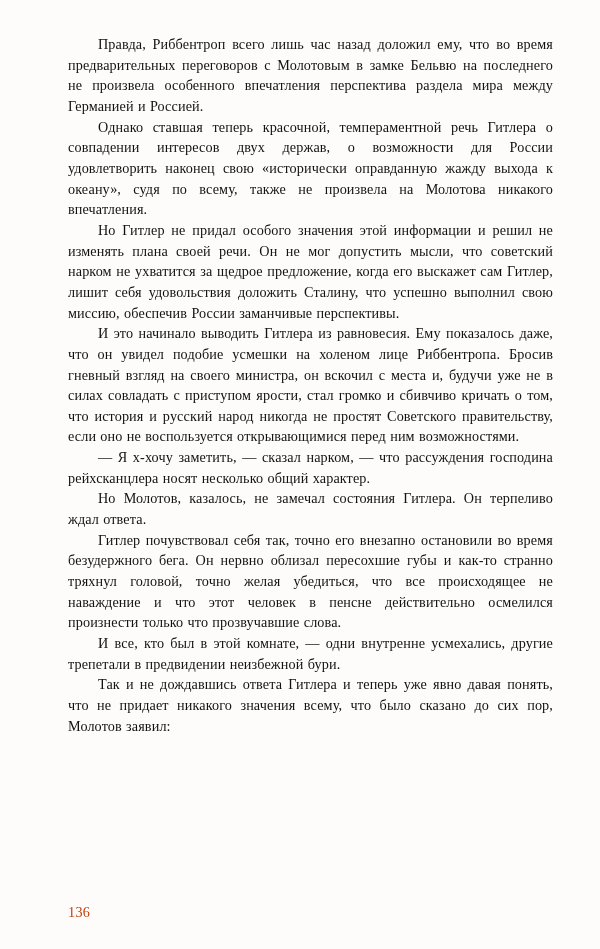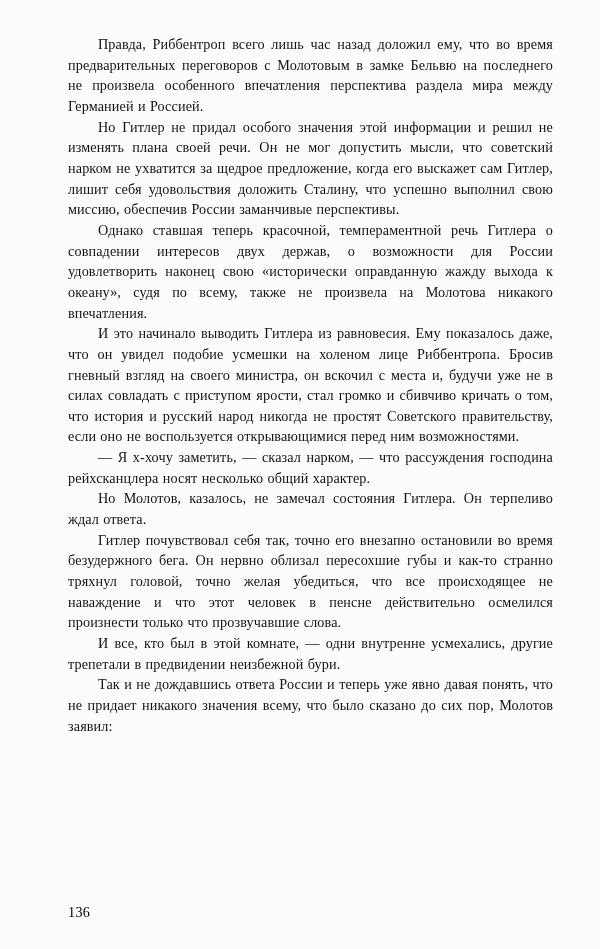--- a/index.html
+++ b/index.html
@@ -35,38 +35,38 @@
     margin: 0;
     text-indent: 30px;
     text-align: justify;
   }
   .page-number {
     position: absolute;
     left: 68px;
     bottom: 28px;
     font-size: 14.2px;
     font-family: "Liberation Serif", serif;
-    color: #000000;
+    color: #c2410c;
     letter-spacing: 0.3px;
     text-align: right;
   }
   
   .body-text .para {
     -webkit-font-smoothing: none;
   }
 </style>
 </head>
 <body>
 
 <div class="page">
   <div class="body-text">
     <p class="para">Правда, Риббентроп всего лишь час назад доложил ему, что во время предварительных переговоров с Молотовым в замке Бельвю на последнего не произвела особенного впечатления перспектива раздела мира между Германией и Россией.</p>
+    <p class="para">Однако ставшая теперь красочной, темпераментной речь Гитлера о совпадении интересов двух держав, о возможности для России удовлетворить наконец свою «исторически оправданную жажду выхода к океану», судя по всему, также не произвела на Молотова никакого впечатления.</p>
     <p class="para">Но Гитлер не придал особого значения этой информации и решил не изменять плана своей речи. Он не мог допустить мысли, что советский нарком не ухватится за щедрое предложение, когда его выскажет сам Гитлер, лишит себя удовольствия доложить Сталину, что успешно выполнил свою миссию, обеспечив России заманчивые перспективы.</p>
-    <p class="para">Однако ставшая теперь красочной, темпераментной речь Гитлера о совпадении интересов двух держав, о возможности для России удовлетворить наконец свою «исторически оправданную жажду выхода к океану», судя по всему, также не произвела на Молотова никакого впечатления.</p>
     <p class="para">И это начинало выводить Гитлера из равновесия. Ему показалось даже, что он увидел подобие усмешки на холеном лице Риббентропа. Бросив гневный взгляд на своего министра, он вскочил с места и, будучи уже не в силах совладать с приступом ярости, стал громко и сбивчиво кричать о том, что история и русский народ никогда не простят Советского правительству, если оно не воспользуется открывающимися перед ним возможностями.</p>
     <p class="para">— Я х-хочу заметить, — сказал нарком, — что рассуждения господина рейхсканцлера носят несколько общий характер.</p>
     <p class="para">Но Молотов, казалось, не замечал состояния Гитлера. Он терпеливо ждал ответа.</p>
     <p class="para">Гитлер почувствовал себя так, точно его внезапно остановили во время безудержного бега. Он нервно облизал пересохшие губы и как-то странно тряхнул головой, точно желая убедиться, что все происходящее не наваждение и что этот человек в пенсне действительно осмелился произнести только что прозвучавшие слова.</p>
     <p class="para">И все, кто был в этой комнате, — одни внутренне усмехались, другие трепетали в предвидении неизбежной бури.</p>
-    <p class="para">Так и не дождавшись ответа России и теперь уже явно давая понять, что не придает никакого значения всему, что было сказано до сих пор, Молотов заявил:</p>
+    <p class="para">Так и не дождавшись ответа Гитлера и теперь уже явно давая понять, что не придает никакого значения всему, что было сказано до сих пор, Молотов заявил:</p>
   </div>
   <div class="page-number">136</div>
 </div>
 
 </body></html>

